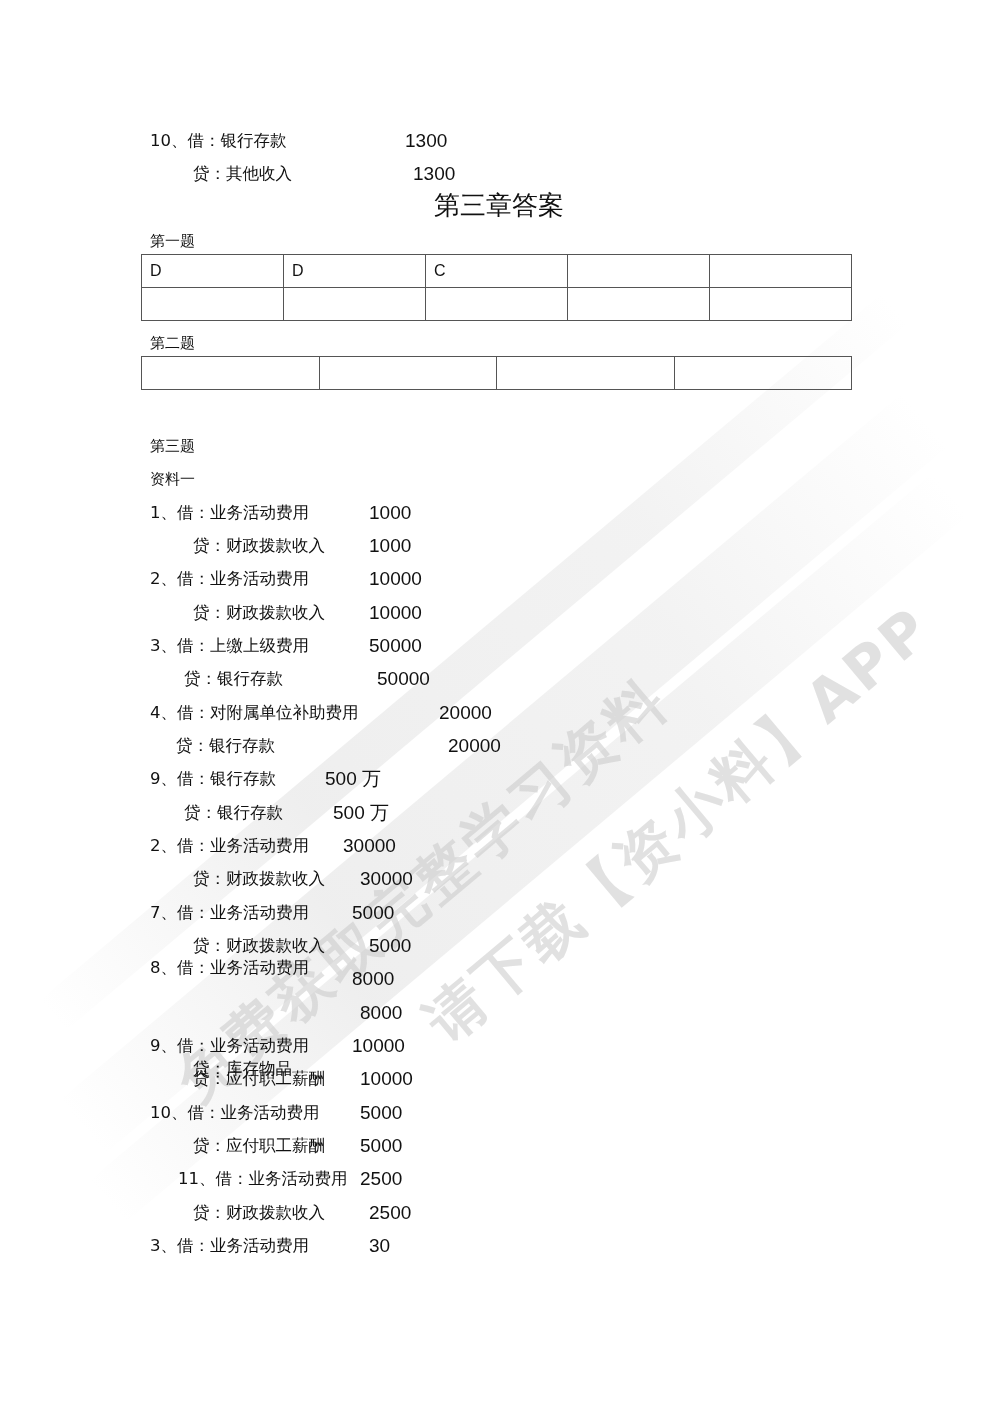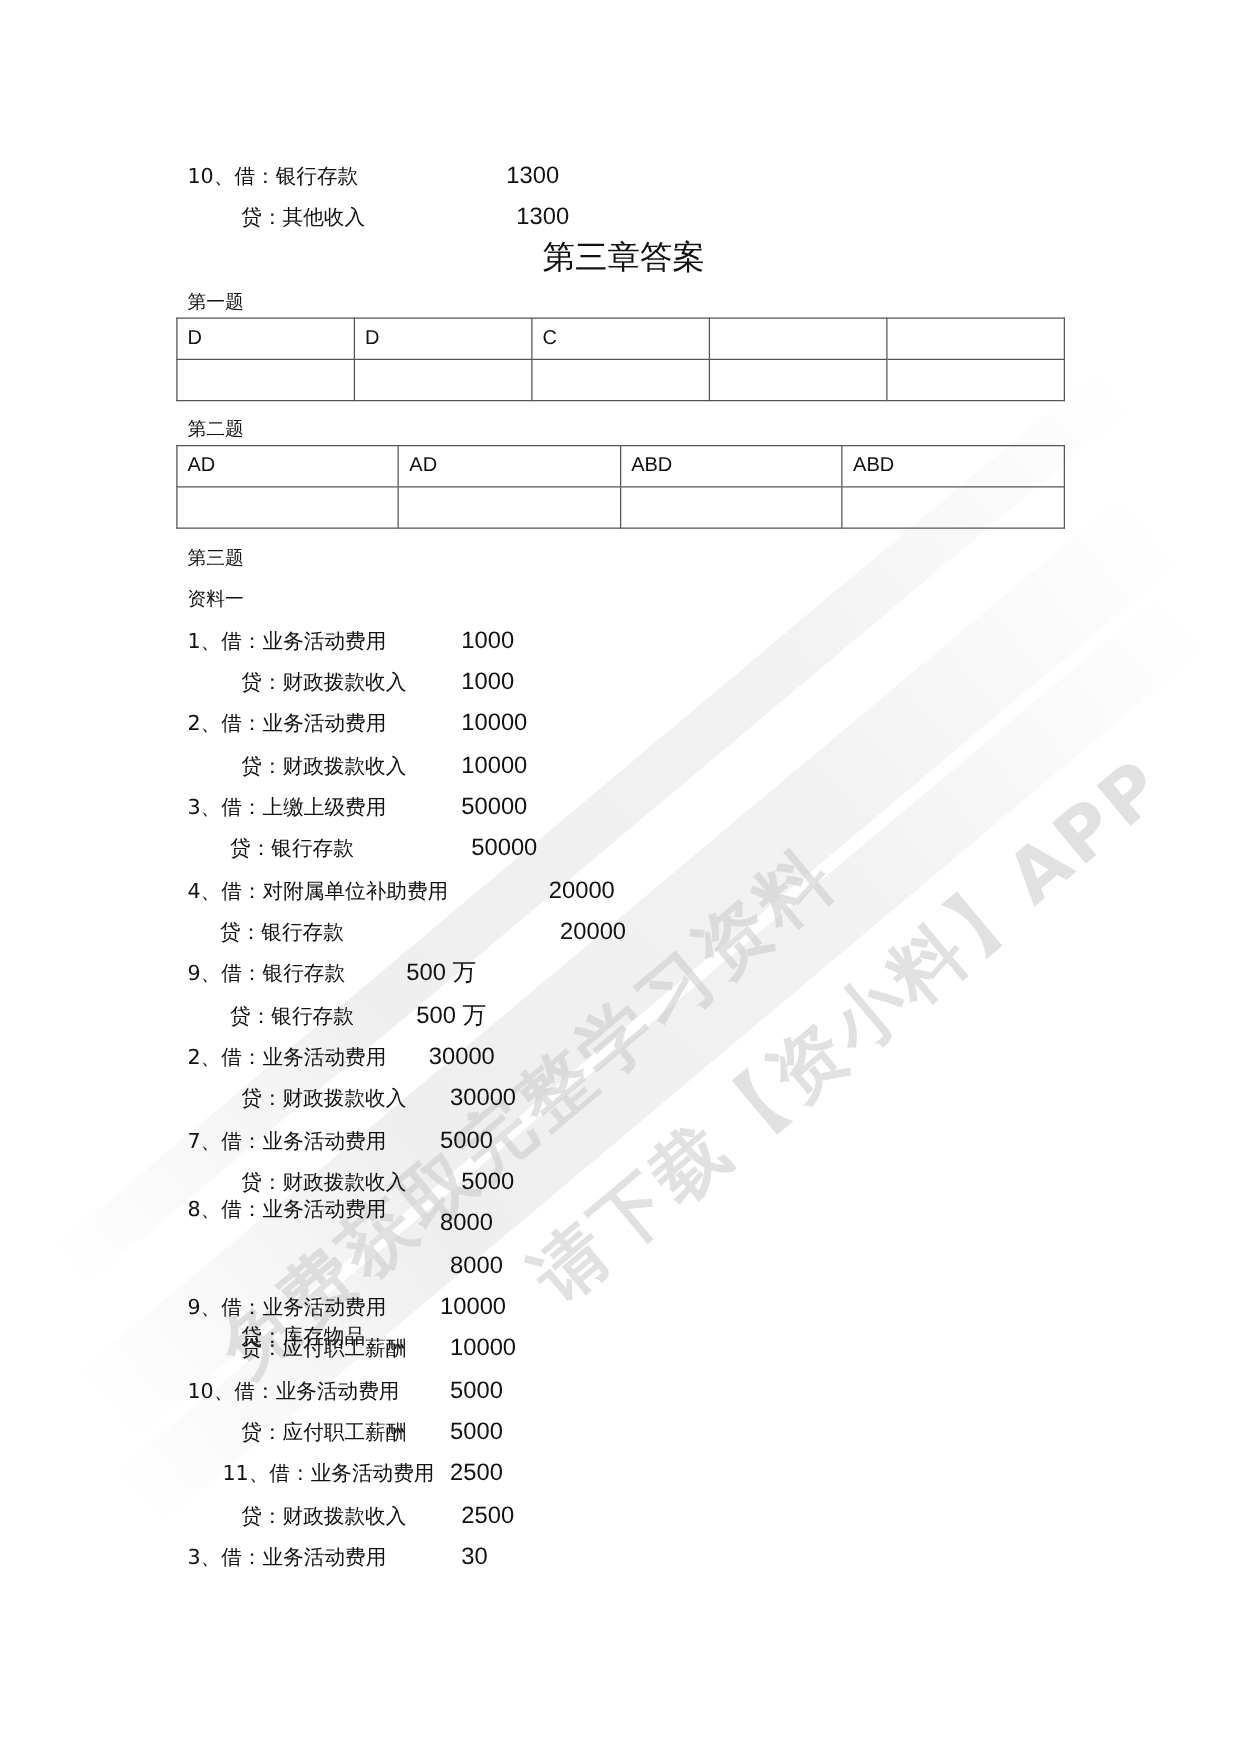--- a/index.html
+++ b/index.html
@@ -56,26 +56,20 @@
     <td></td>
     <td></td>
     <td></td>
   </tr>
 </tbody>
   </table>
 
 <div class="label" style="left:150px;top:333px;">第二题</div>
 <table class="ans" style="left:141px;top:356px;width:711px;">
   <tbody>
-      <tr>
-    <td style="width:169px;">AD</td>
-    <td style="width:169px;">AD</td>
-    <td style="width:169px;">ABD</td>
-    <td style="width:169px;">ABD</td>
-  </tr>
   <tr>
     <td></td>
     <td></td>
     <td></td>
     <td></td>
   </tr>
 </tbody>
   </table>
 
 <div class="label" style="left:150px;top:436px;">第三题</div>

